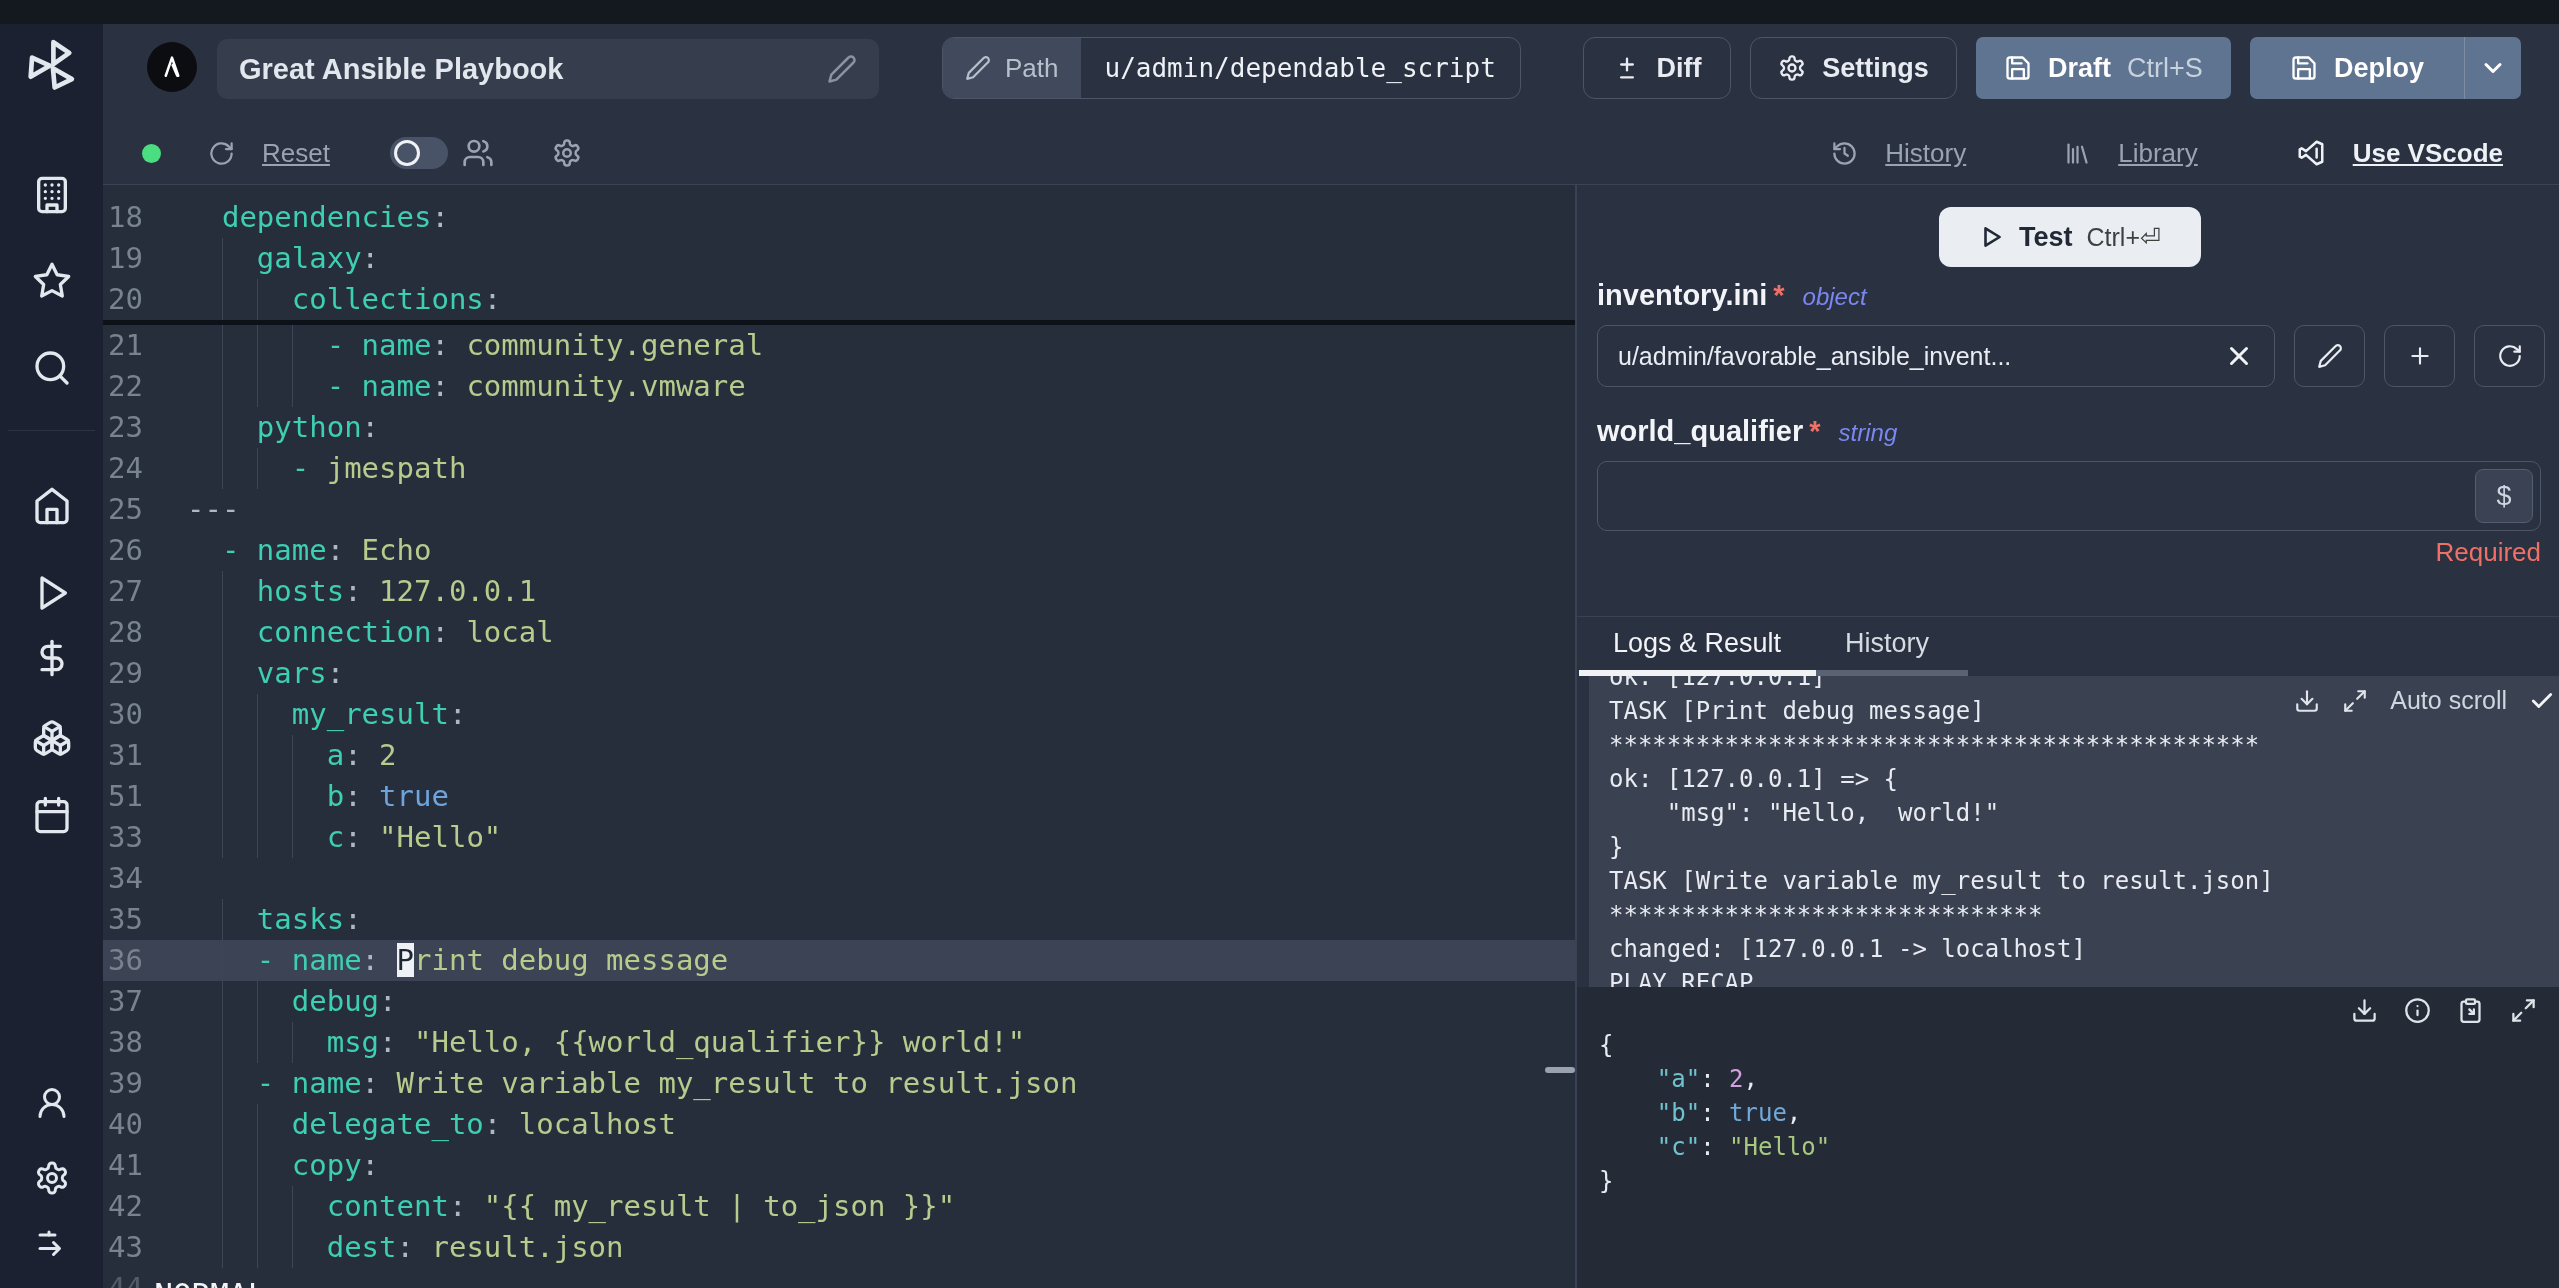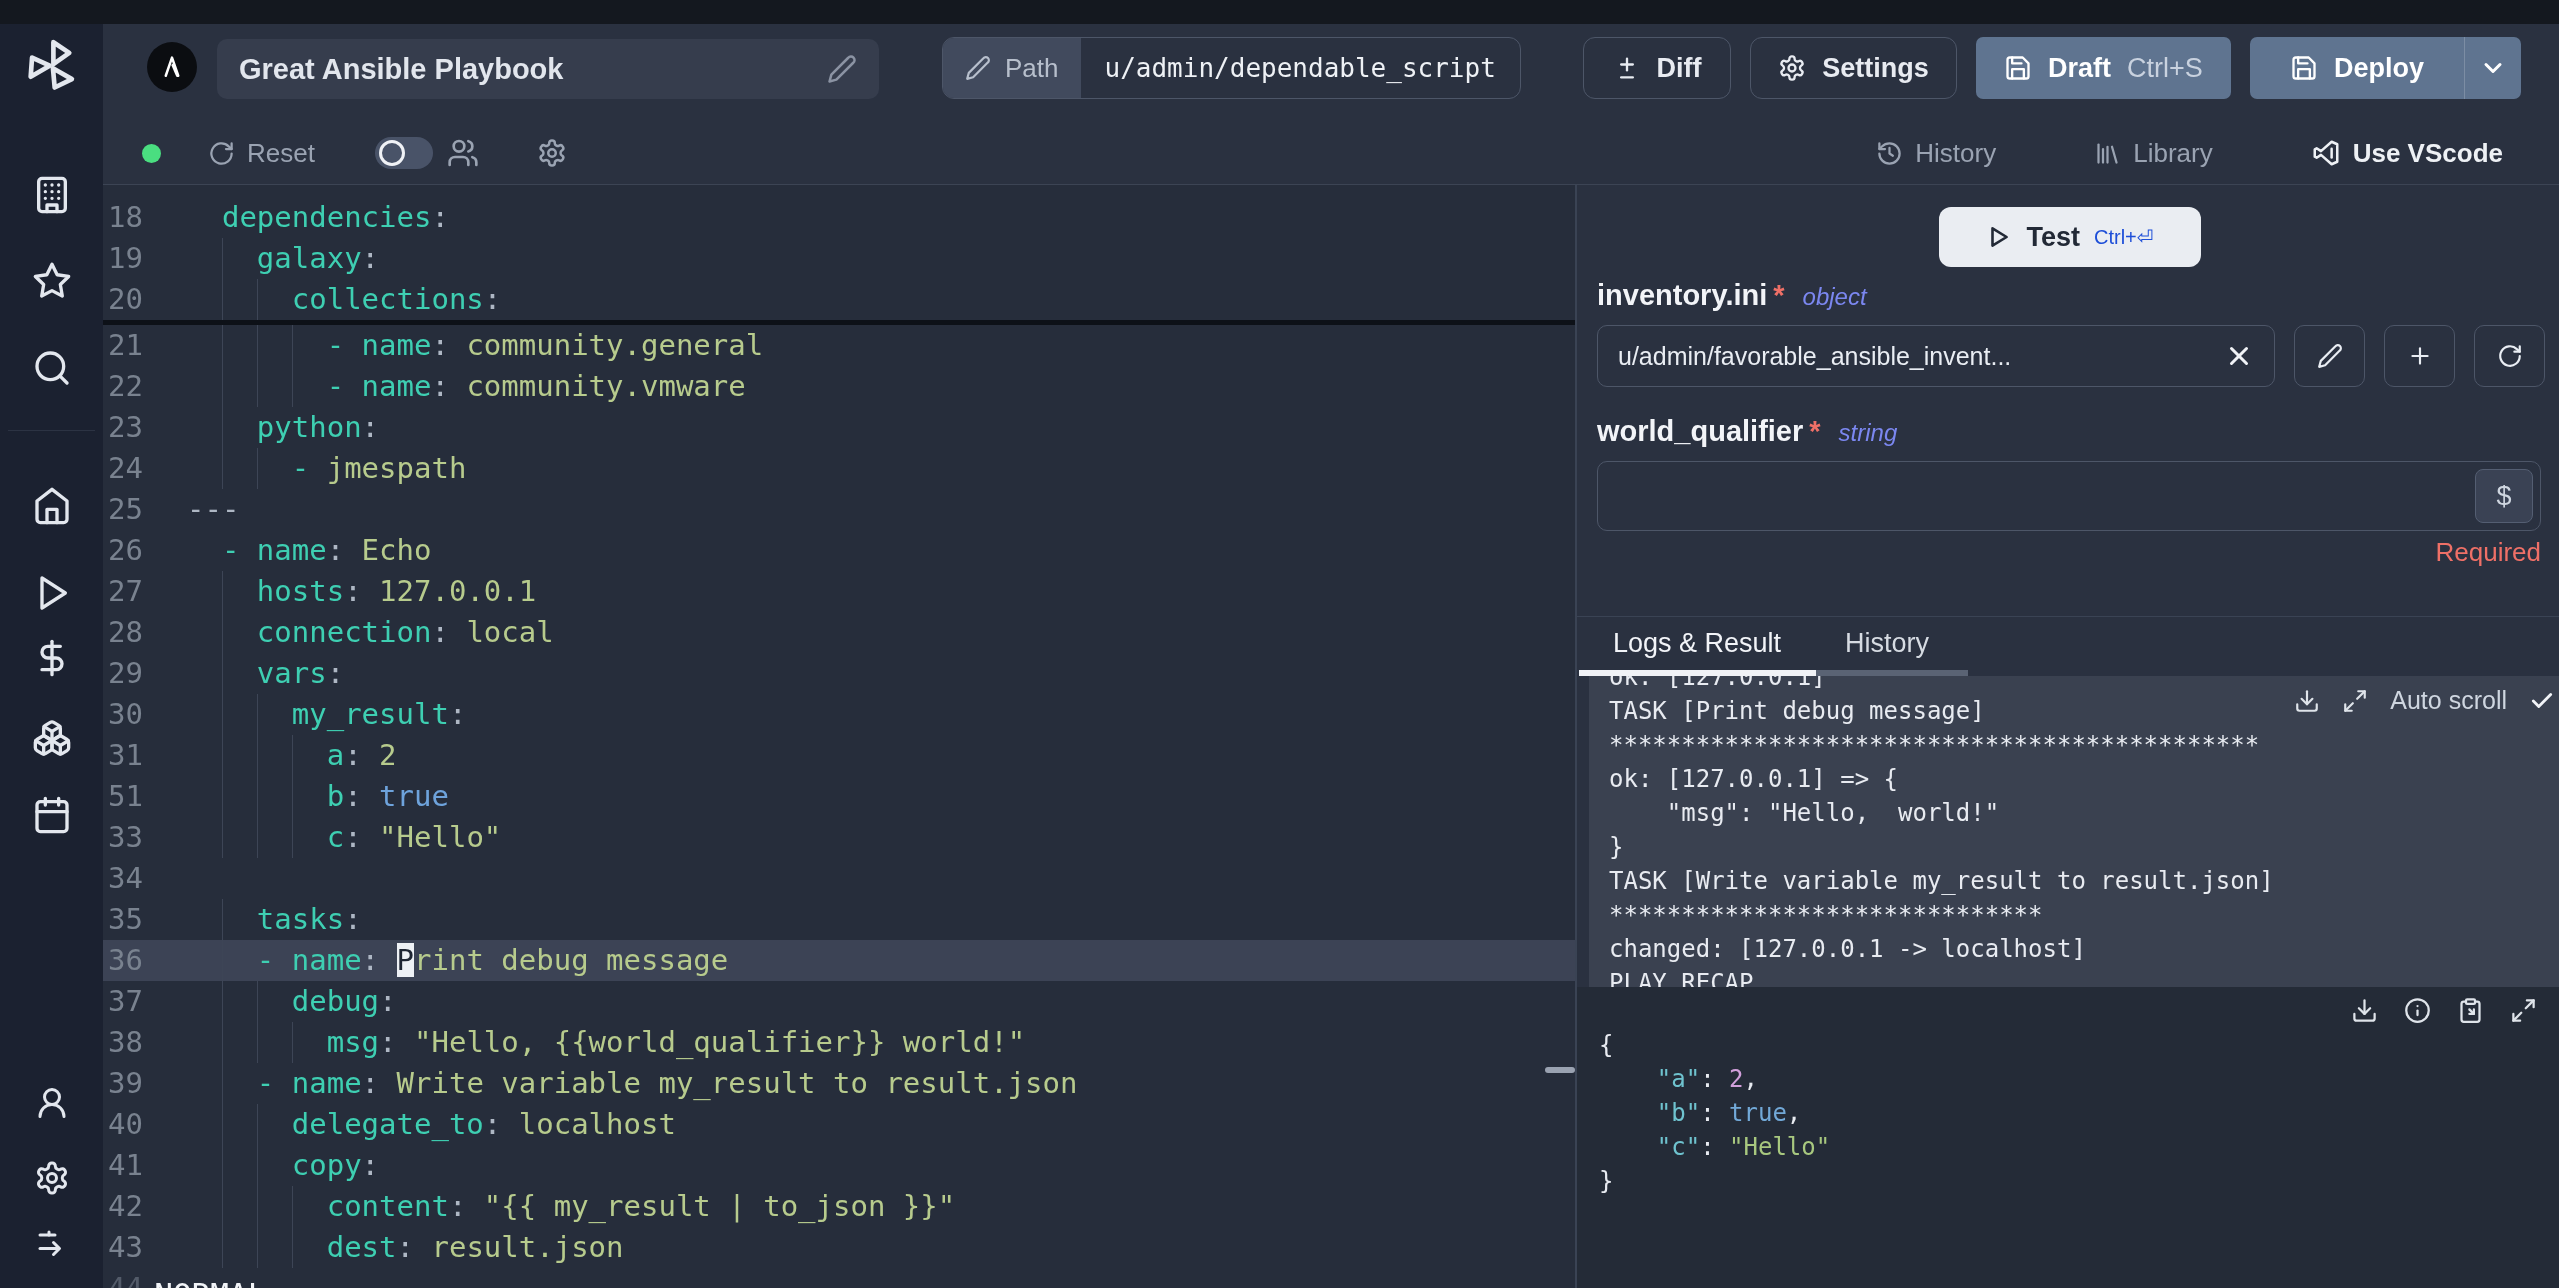--- a/index.html
+++ b/index.html
@@ -26,21 +26,21 @@
   .hbtn { position:absolute; top:13px; height:62px; border:1px solid #4d5668; border-radius:12px; background:transparent; color:#e8ebf1; display:flex; align-items:center; justify-content:center; gap:16px; font-size:27px; font-weight:600; cursor:pointer; }
   .hbtn .ico { width:28px; height:28px; }
   .bluebtn { position:absolute; top:13px; height:62px; border:none; border-radius:7px; background:#5f7490; color:#fff; display:flex; align-items:center; font-size:27px; font-weight:700; cursor:pointer; }
   .bluebtn .ico { width:28px; height:28px; }
   .shortcut { color:#c9d2df; font-weight:400; }
   #deploy-split { width:1px; align-self:stretch; background:#7c8da4; }
 
   
   #toolbar { left:103px; top:98px; width:2456px; height:63px; background:#2a3140; border-bottom:1px solid #3c4454; display:flex; align-items:center; }
   #status-dot { width:19px; height:19px; border-radius:50%; background:#4ade80; margin-left:39px; }
-  .tb-item { display:flex; align-items:center; gap:12px; color:#9aa3b2; font-size:26px; cursor:pointer; }
+  .tb-item { display:flex; align-items:center; gap:27px; color:#9aa3b2; font-size:26px; cursor:pointer;text-decoration:underline; }
   .tb-item .ico { width:27px; height:27px; }
   #toggle { width:58px; height:32px; border-radius:16px; background:#495368; position:relative; cursor:pointer; }
   #toggle .knob { position:absolute; left:4px; top:3px; width:26px; height:26px; border-radius:50%; border:3px solid #f0f2f6; background:transparent; }
   #tb-right { margin-left:auto; display:flex; align-items:center; gap:98px; margin-right:56px; }
   #vscode-item { color:#eef1f5; font-weight:600; }
 
   
   #editor { left:103px; top:161px; width:1472px; height:1127px; background:#262d3b; overflow:hidden; }
   #code-lines { padding-top:12px; font-family:"DejaVu Sans Mono", monospace; font-size:29px; }
   .cl { display:flex; height:41px; line-height:41px; white-space:pre; }
@@ -56,21 +56,21 @@
   #vim-mode { left:14px; bottom:0px; color:#f2f4f8; font-family:"DejaVu Sans Mono", monospace; font-size:31px; }
 
   
   #divider { left:1575px; top:161px; width:2px; height:1127px; background:#3a4354; }
   #split-handle { left:1545px; top:1043px; width:30px; height:6px; border-radius:3px; background:#9aa2b1; cursor:col-resize; }
 
   
   #panel { left:1577px; top:161px; width:982px; height:1127px; background:#2a3140; }
   #test-btn { position:absolute; left:362px; top:22px; width:262px; height:60px; background:#eaedf2; border:none; border-radius:12px; display:flex; align-items:center; justify-content:center; gap:14px; cursor:pointer; }
   #test-btn .lbl { color:#222936; font-size:27px; font-weight:700; }
-  #test-btn .sc { color:#1d4ed8; font-size:20px; }
+  #test-btn .sc { color:#404040; font-size:25px; }
   #test-btn .ico { width:26px; height:26px; color:#222936; }
   .field-label-row { position:absolute; left:20px; display:flex; align-items:baseline; gap:6px; }
   .fname { color:#f2f4f8; font-size:29px; font-weight:700; }
   .freq { color:#ef7067; font-size:29px; font-weight:700; }
   .ftype { color:#7b87f0; font-size:24px; font-style:italic; margin-left:12px; }
   #inv-row { position:absolute; left:20px; top:140px; width:948px; height:62px; display:flex; gap:19px; }
   #inv-input { flex:1; border:1px solid #4d5668; border-radius:10px; display:flex; align-items:center; padding:0 20px; color:#e9edf3; font-size:25px; }
   #inv-input .val { flex:1; white-space:nowrap; overflow:hidden; }
   .sq-btn { width:71px; height:62px; flex:none; border:1px solid #4d5668; border-radius:10px; background:transparent; color:#e9edf3; display:flex; align-items:center; justify-content:center; cursor:pointer; }
   .sq-btn .ico { width:26px; height:26px; }

